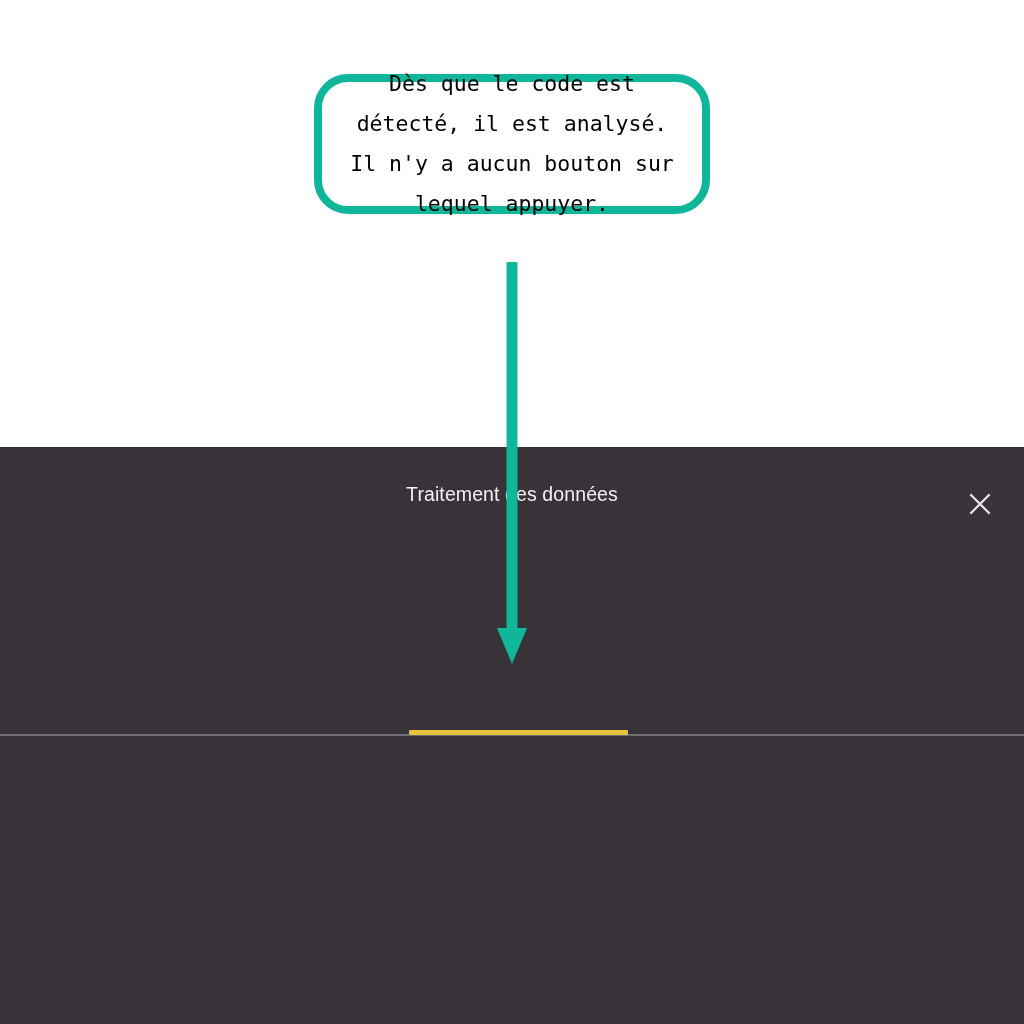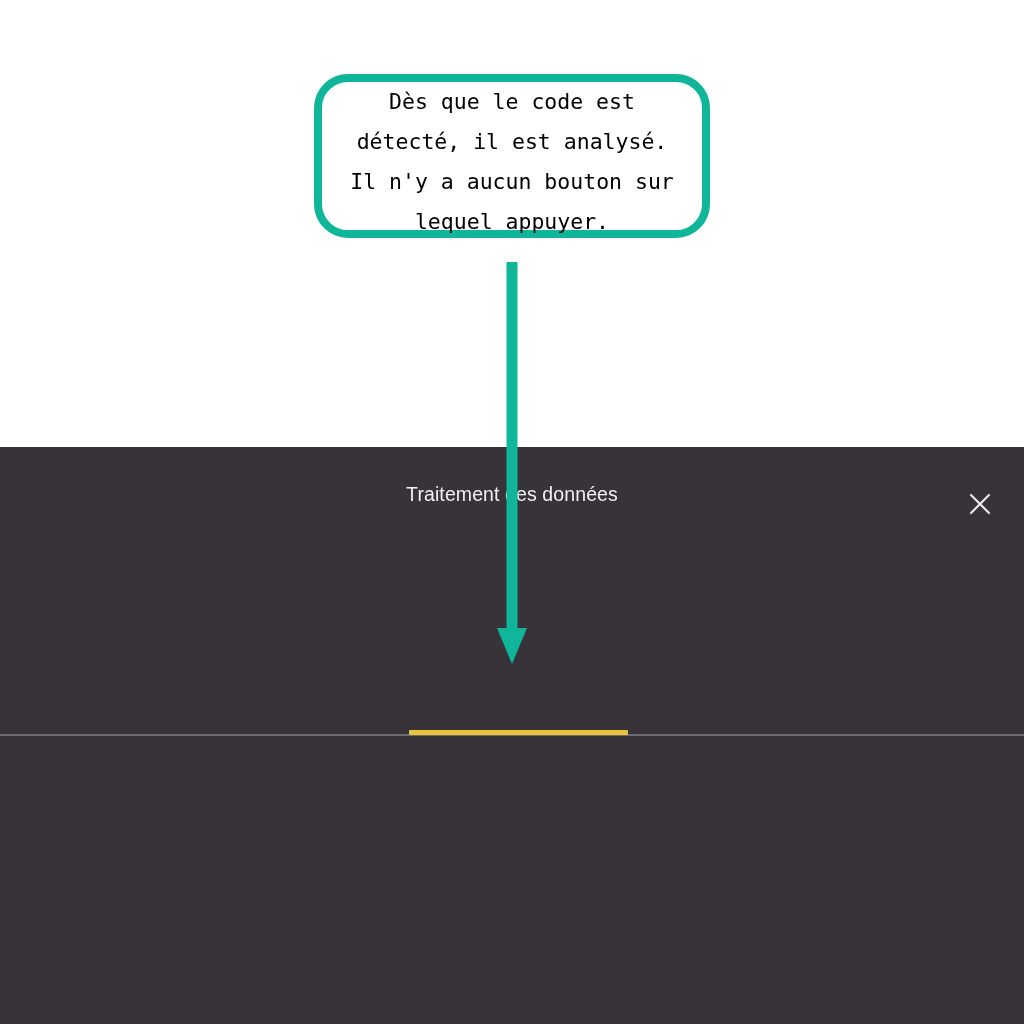--- a/index.html
+++ b/index.html
@@ -75,27 +75,27 @@
     background: #e9c33b;
     border-radius: 1px;
   }
 
   
   #callout-box {
     position: absolute;
     left: 314px;
     top: 74px;
     width: 396px;
-    height: 164px;
+    height: 140px;
     box-sizing: border-box;
     border: 8px solid #0fb69a;
     border-radius: 34px;
     background: #ffffff;
     display: flex;
-    align-items: flex-start;
+    align-items: center;
     justify-content: center;
     z-index: 6;
   }
   #callout-text {
     color: #000000;
     font-family: "DejaVu Sans Mono", "Liberation Mono", monospace;
     font-size: 21.5px;
     line-height: 40px;
     text-align: center;
     white-space: pre-line;

